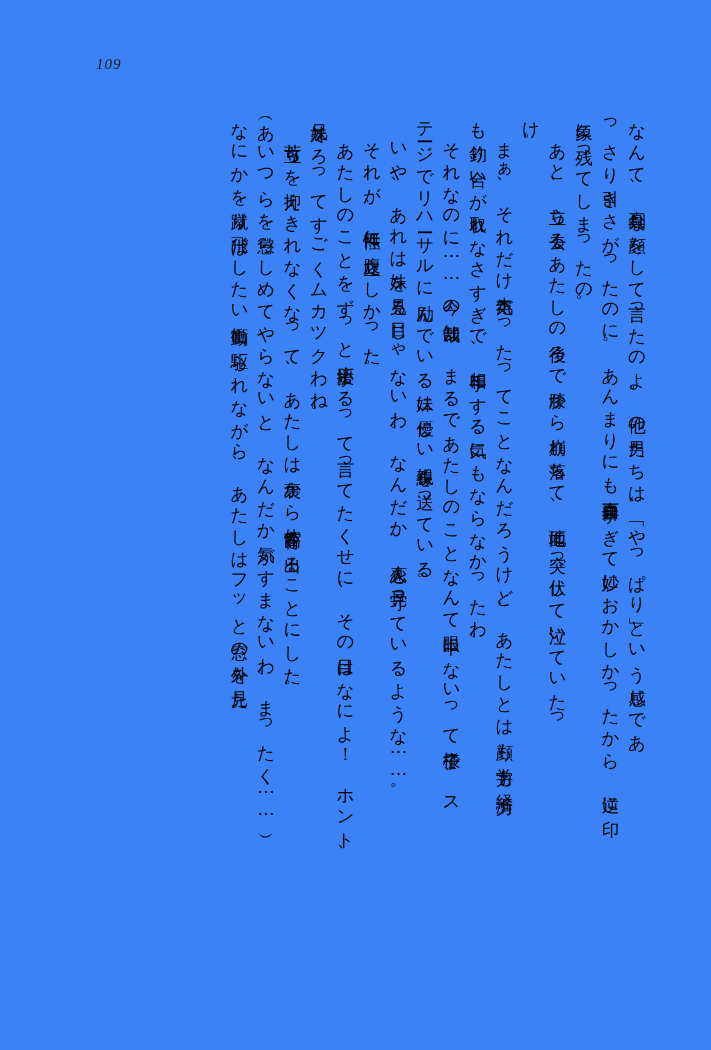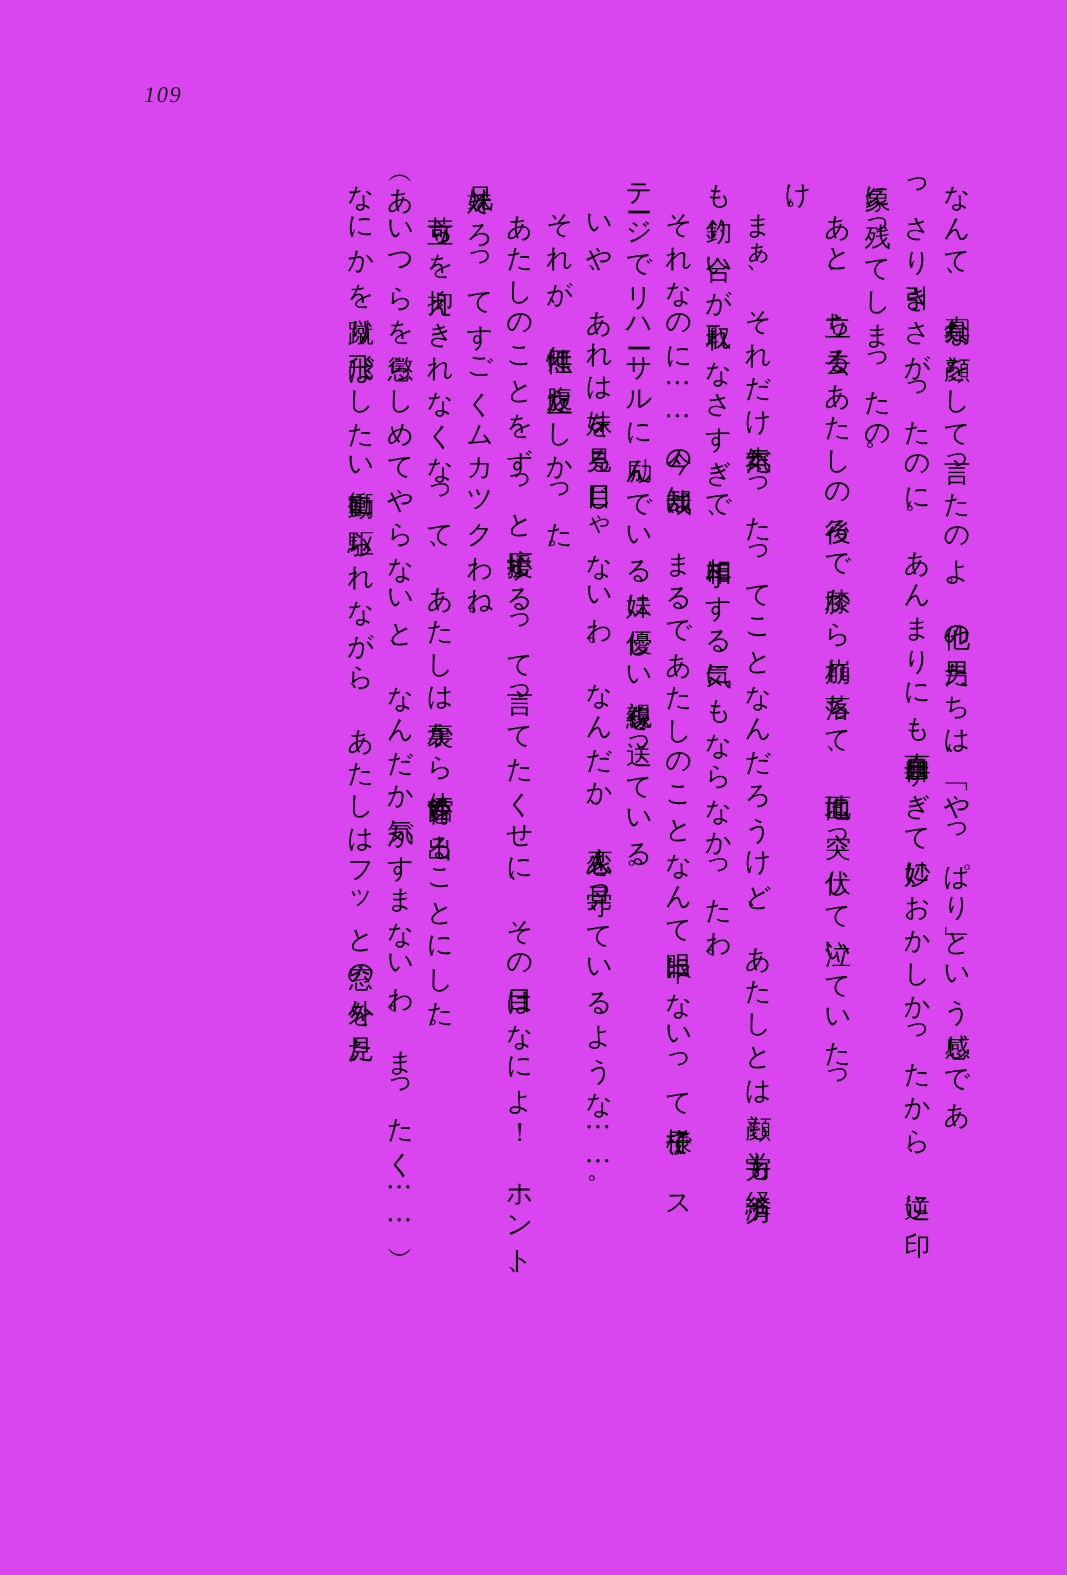--- a/index.html
+++ b/index.html
@@ -11,21 +11,21 @@
     width: 711px;
     height: 1050px;
     overflow: hidden;
     font-family: "Liberation Serif", "DejaVu Serif", serif;
     color: #000000;
   }
   .page {
     position: relative;
     width: 711px;
     height: 1050px;
-    background: #d946ef;
+    background: #3b82f6;
     box-sizing: border-box;
   }
   .page-number {
     position: absolute;
     top: 56px;
     left: 96px;
     font-size: 15px;
     font-family: "Liberation Serif", "DejaVu Serif", serif;
     font-style: italic;
     letter-spacing: 1px;

